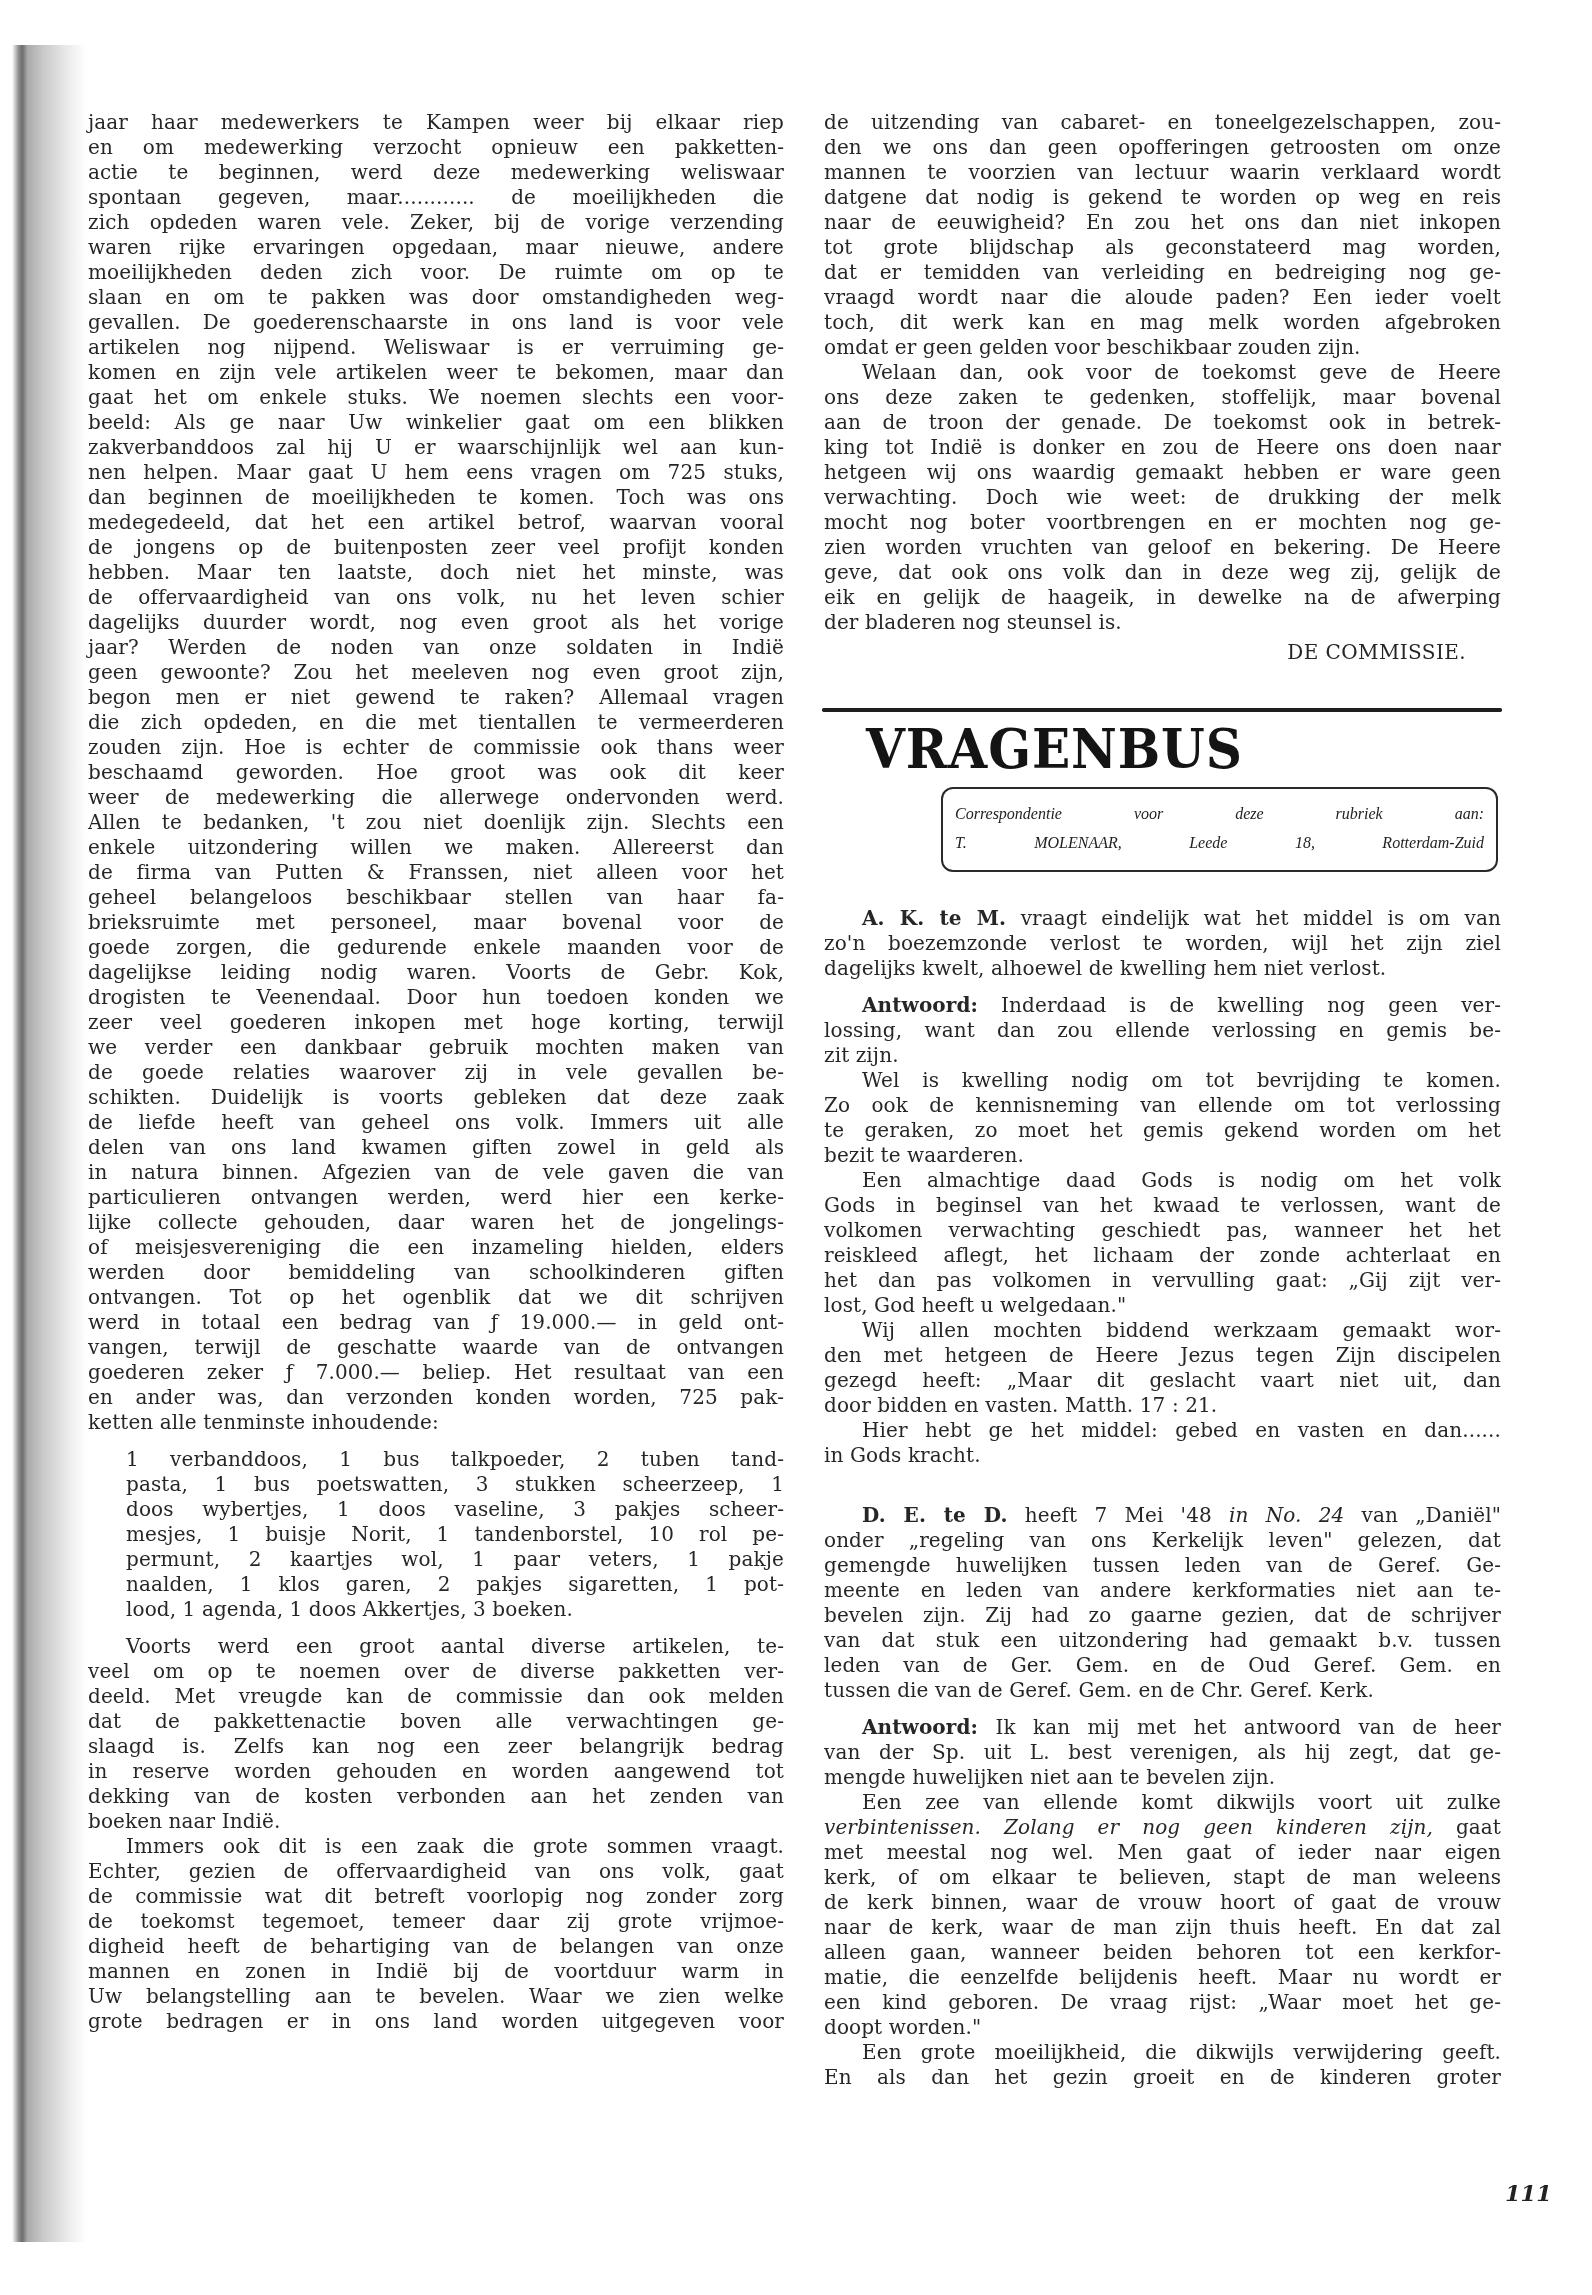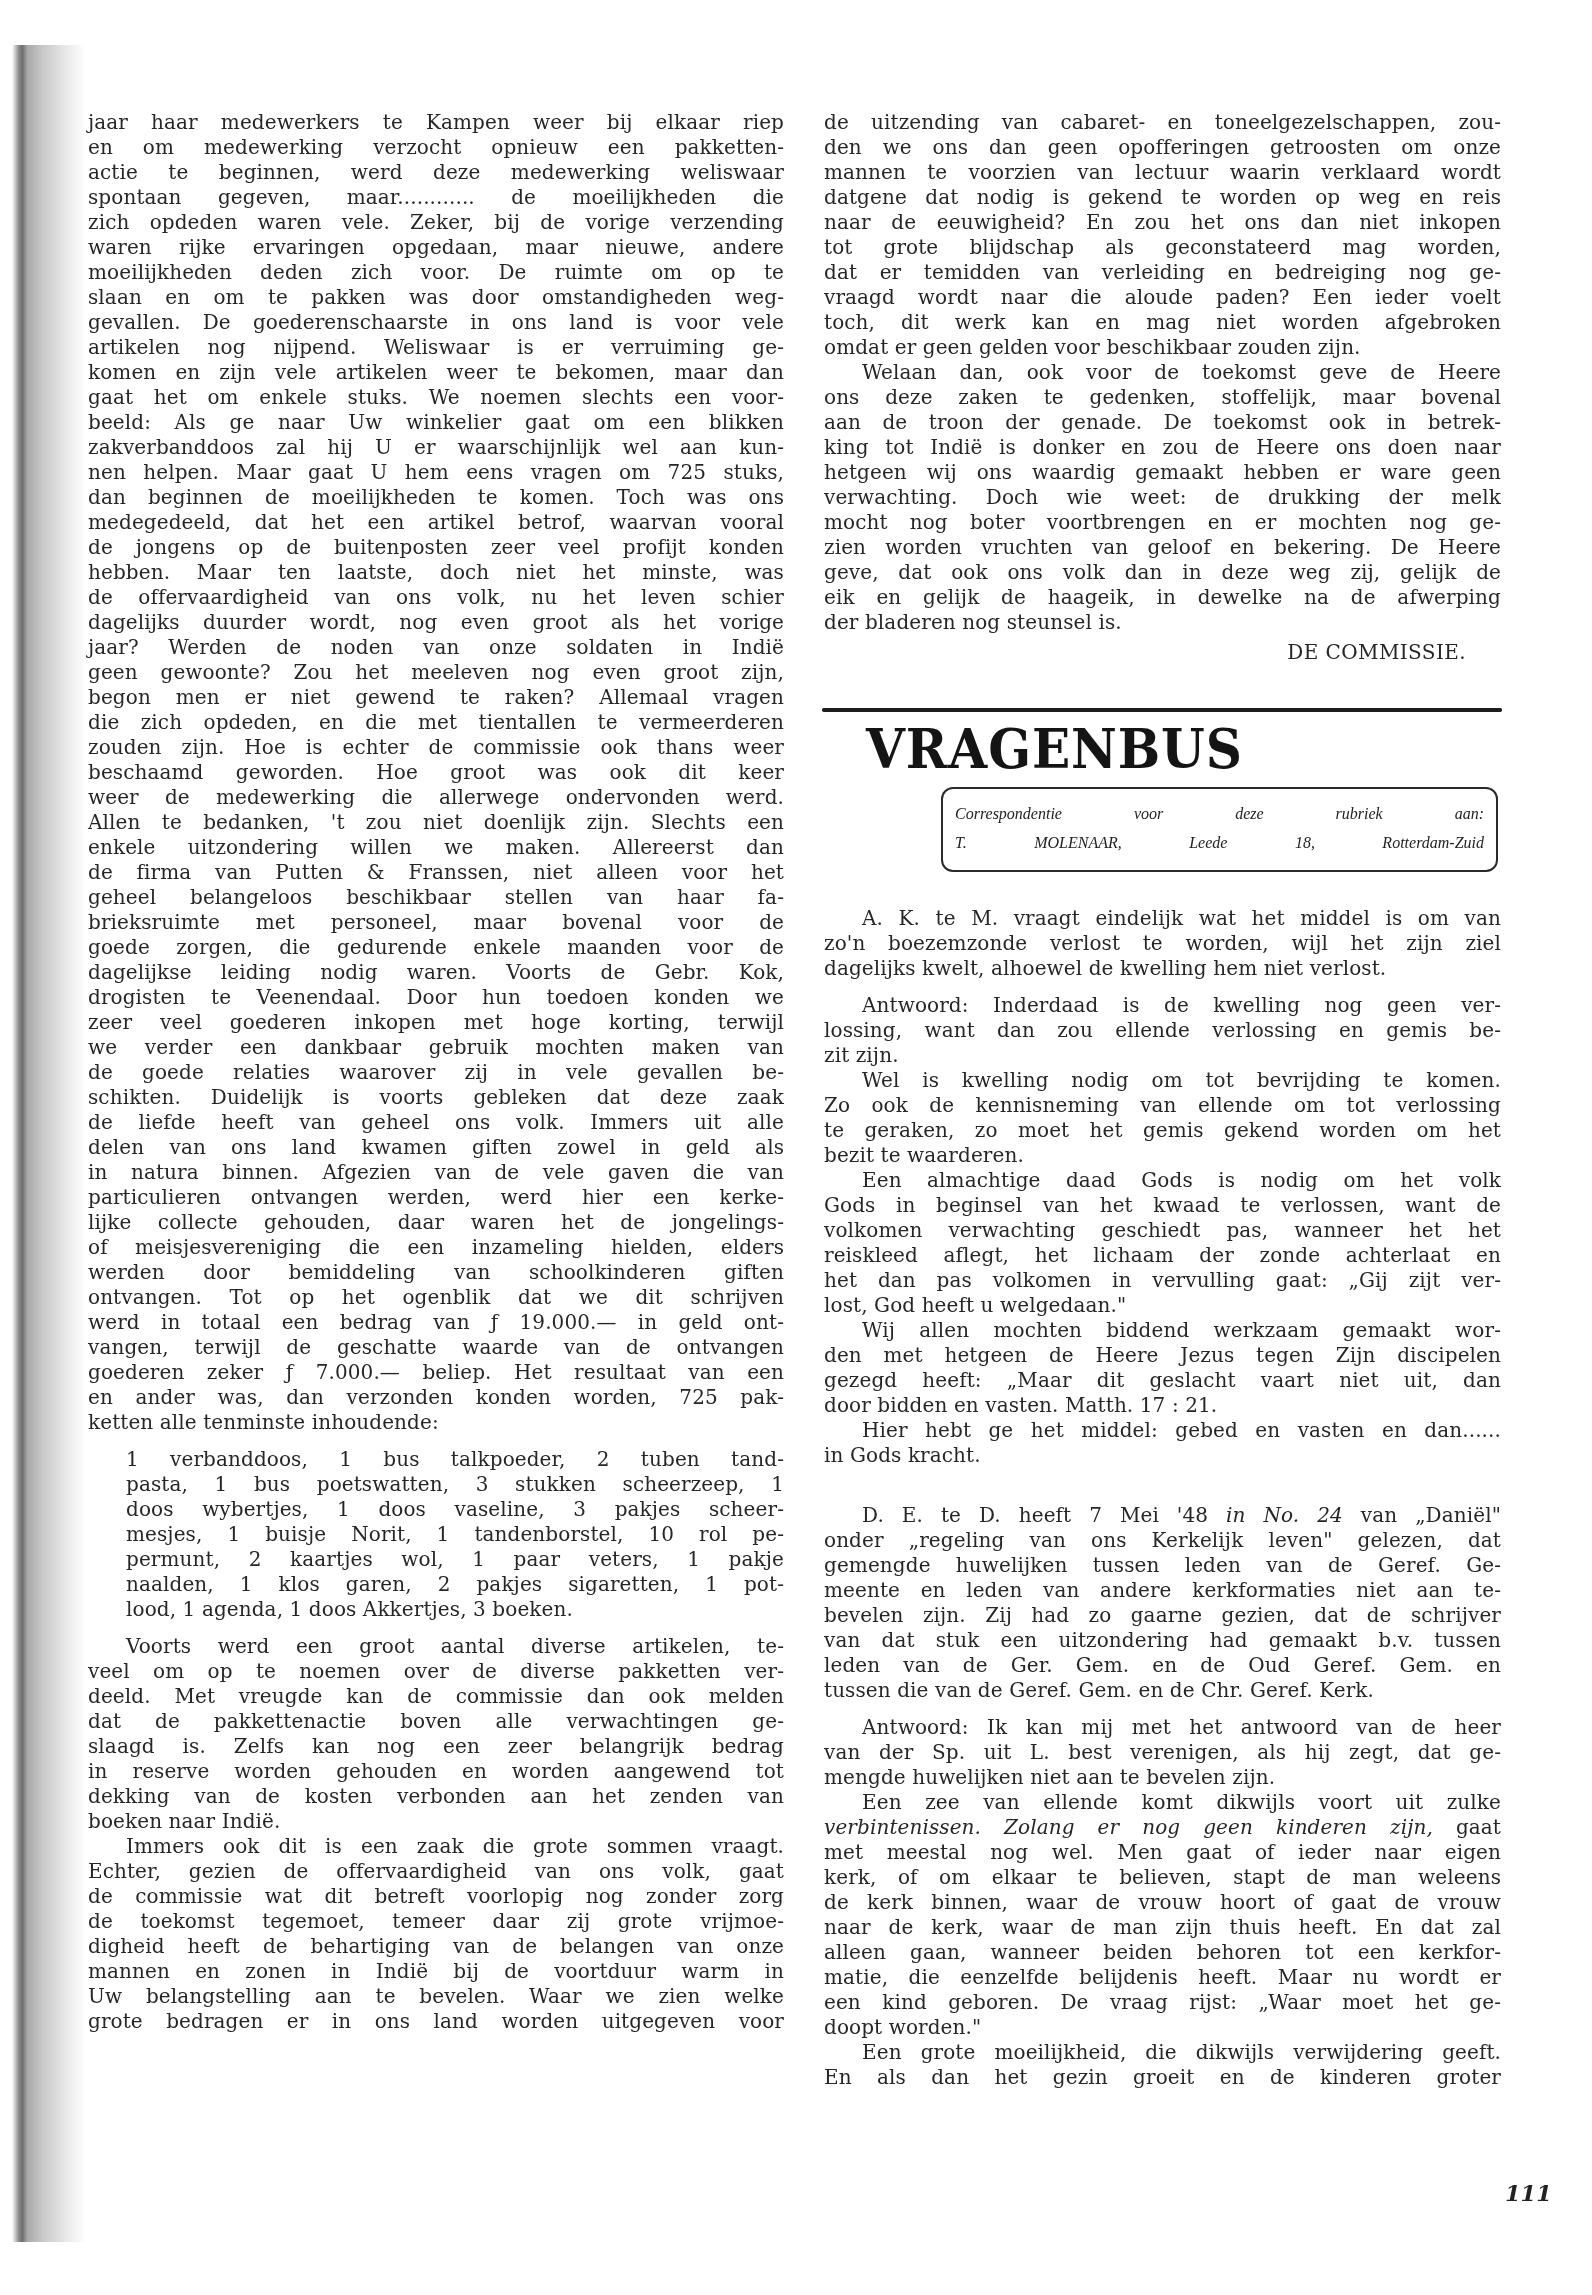--- a/index.html
+++ b/index.html
@@ -17,21 +17,21 @@
   .ln {
     display:block; height:25px; line-height:25px; font-size:20px;
     white-space:nowrap; text-align:justify; text-align-last:justify; letter-spacing:0.1px;
     overflow:visible;
   }
   .ln.end { text-align-last:left; }
   .ln.ind { padding-left:38px; }
   .ln.li  { padding-left:38px; }
   .gap-s { height:12px; }
   .gap-l { height:35px; }
-  .b { font-weight:normal; }
+  .b { font-weight:bold; }
   .i { font-style:italic; }
   .sign { text-align:right; padding-right:35px; font-size:20px; letter-spacing:0.4px; height:35px; line-height:35px; }
   .rule {
     position:absolute; left:822px; top:708px; width:680px; height:3.5px; background:#1e1e1e; border-radius:1.7px;
   }
   .heading {
     position:absolute; left:866px; top:721px; font-family:"DejaVu Serif", serif;
     font-weight:bold; font-size:54px; line-height:57px; letter-spacing:0.9px; color:#141414;
     transform:scaleX(0.93); transform-origin:left center;
   }
@@ -145,21 +145,21 @@
 <div class="col col-right">
   <div id="R-p1">
       <span class="ln">de uitzending van cabaret- en toneelgezelschappen, zou-</span>
       <span class="ln">den we ons dan geen opofferingen getroosten om onze</span>
       <span class="ln">mannen te voorzien van lectuur waarin verklaard wordt</span>
       <span class="ln">datgene dat nodig is gekend te worden op weg en reis</span>
       <span class="ln">naar de eeuwigheid? En zou het ons dan niet inkopen</span>
       <span class="ln">tot grote blijdschap als geconstateerd mag worden,</span>
       <span class="ln">dat er temidden van verleiding en bedreiging nog ge-</span>
       <span class="ln">vraagd wordt naar die aloude paden? Een ieder voelt</span>
-      <span class="ln">toch, dit werk kan en mag niet worden afgebroken</span>
+      <span class="ln">toch, dit werk kan en mag melk worden afgebroken</span>
       <span class="ln end">omdat er geen gelden voor beschikbaar zouden zijn.</span>
     </div>
   <div id="R-p2">
       <span class="ln ind">Welaan dan, ook voor de toekomst geve de Heere</span>
       <span class="ln">ons deze zaken te gedenken, stoffelijk, maar bovenal</span>
       <span class="ln">aan de troon der genade. De toekomst ook in betrek-</span>
       <span class="ln">king tot Indië is donker en zou de Heere ons doen naar</span>
       <span class="ln">hetgeen wij ons waardig gemaakt hebben er ware geen</span>
       <span class="ln">verwachting. Doch wie weet: de drukking der melk</span>
       <span class="ln">mocht nog boter voortbrengen en er mochten nog ge-</span>

